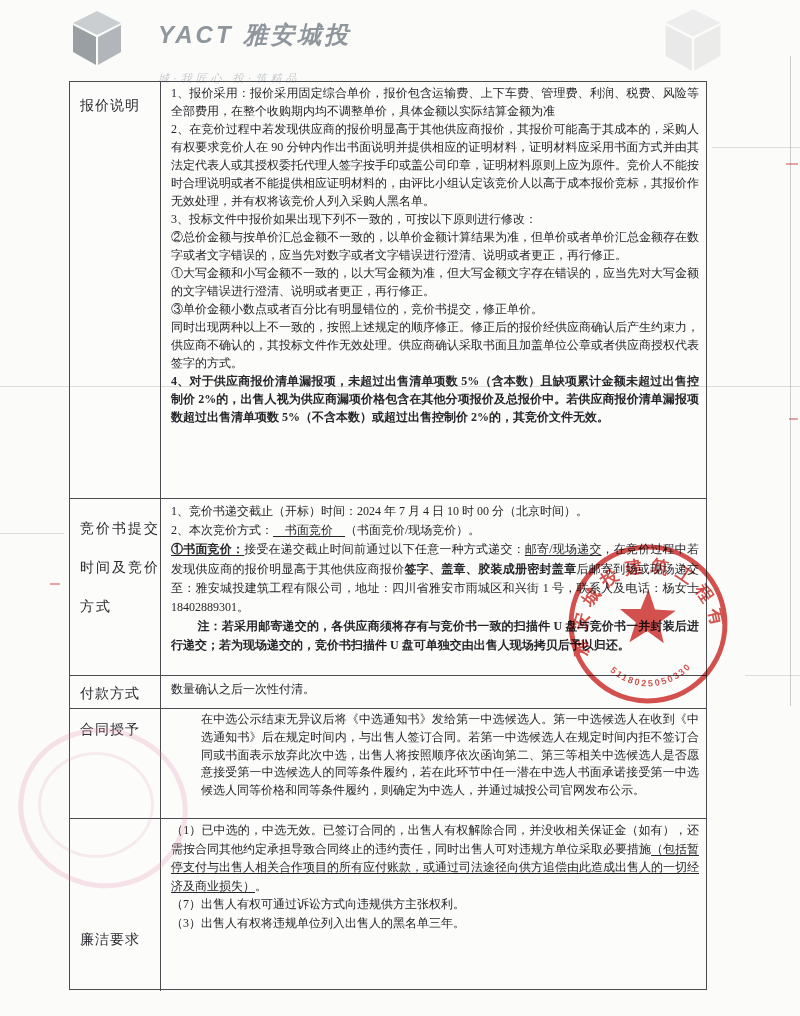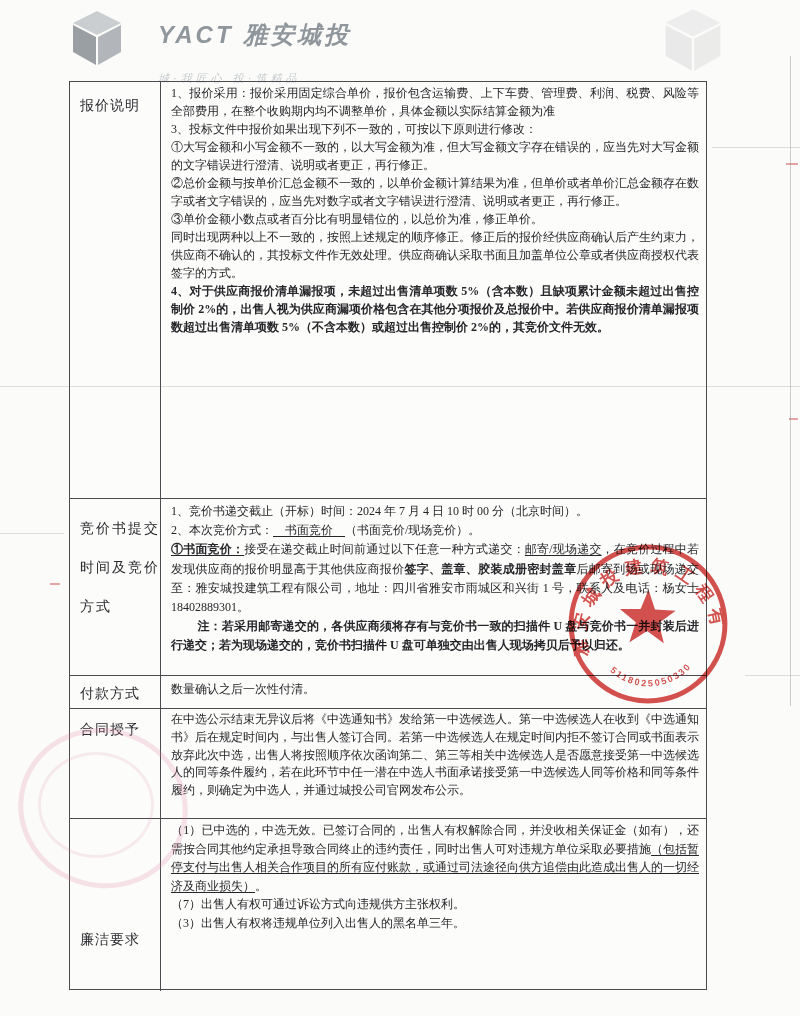--- a/index.html
+++ b/index.html
@@ -37,21 +37,21 @@
 
   
   .trow:nth-child(1){height:417px;}
   .trow:nth-child(1) .tlabel{padding-top:13px;line-height:22px;}
   .trow:nth-child(2){height:177px;}
   .trow:nth-child(2) .tlabel{padding-top:10px;line-height:39px;letter-spacing:2px;}
   .trow:nth-child(2) .tcontent{line-height:19.2px;padding-top:3px;}
   .trow:nth-child(3){height:33px;}
   .trow:nth-child(3) .tlabel{padding-top:9px;}
   .trow:nth-child(3) .tcontent{padding-top:4px;}
-  .trow:nth-child(4){height:110px;}
+  .trow:nth-child(4){height:110px;gap:30px;}
   .trow:nth-child(4) .tlabel{padding-top:12px;}
   .trow:nth-child(4) .tcontent{line-height:17.8px;}
   .trow:nth-child(5){height:172px;}
   .trow:nth-child(5) .tlabel{padding-top:112px;font-family:Liberation Mono, monospace;}
   .trow:nth-child(5) .tcontent{line-height:18.6px;}
 
   
   .seal{position:absolute;left:560px;top:538px;width:176px;height:172px;
         mix-blend-mode:multiply;opacity:.88;transform:rotate(-6deg);}
 
@@ -89,24 +89,25 @@
     <polygon points="25,1 49,13 25,25 1,13" fill="#9aa0a5"></polygon>
     <polygon points="1,15 24,27 24,55 1,42" fill="#7e8489"></polygon>
     <polygon points="49,15 26,27 26,55 49,42" fill="#8d9398"></polygon>
   </svg>
 
   <div class="info-table">
       <div class="trow">
         <div class="tlabel">报价说明</div>
         <div class="tcontent">
           <div class="para"><span class="">1、报价采用：报价采用固定综合单价，报价包含运输费、上下车费、管理费、利润、税费、风险等全部费用，在整个收购期内均不调整单价，具体金额以实际结算金额为准</span></div>
+          <div class="para"><span class="">2、在竞价过程中若发现供应商的报价明显高于其他供应商报价，其报价可能高于其成本的，采购人有权要求竞价人在 90 分钟内作出书面说明并提供相应的证明材料，证明材料应采用书面方式并由其法定代表人或其授权委托代理人签字按手印或盖公司印章，证明材料原则上应为原件。竞价人不能按时合理说明或者不能提供相应证明材料的，由评比小组认定该竞价人以高于成本报价竞标，其报价作无效处理，并有权将该竞价人列入采购人黑名单。</span></div>
           <div class="para"><span class="">3、投标文件中报价如果出现下列不一致的，可按以下原则进行修改：</span></div>
+          <div class="para"><span class="">②总价金额与按单价汇总金额不一致的，以单价金额计算结果为准，但单价或者单价汇总金额存在数字或者文字错误的，应当先对数字或者文字错误进行澄清、说明或者更正，再行修正。</span></div>
           <div class="para"><span class="">①大写金额和小写金额不一致的，以大写金额为准，但大写金额文字存在错误的，应当先对大写金额的文字错误进行澄清、说明或者更正，再行修正。</span></div>
-          <div class="para"><span class="">②总价金额与按单价汇总金额不一致的，以单价金额计算结果为准，但单价或者单价汇总金额存在数字或者文字错误的，应当先对数字或者文字错误进行澄清、说明或者更正，再行修正。</span></div>
-          <div class="para"><span class="">③单价金额小数点或者百分比有明显错位的，以总价为准，修正单价。</span></div>
+          <div class="para"><span class="">③单价金额小数点或者百分比有明显错位的，竞价书提交，修正单价。</span></div>
           <div class="para"><span class="">同时出现两种以上不一致的，按照上述规定的顺序修正。修正后的报价经供应商确认后产生约束力，供应商不确认的，其投标文件作无效处理。供应商确认采取书面且加盖单位公章或者供应商授权代表签字的方式。</span></div>
           <div class="para"><span class="seg-b ">4、对于供应商报价清单漏报项，未超过出售清单项数 5%（含本数）且缺项累计金额未超过出售控制价 2%的，出售人视为供应商漏项价格包含在其他分项报价及总报价中。若供应商报价清单漏报项数超过出售清单项数 5%（不含本数）或超过出售控制价 2%的，其竞价文件无效。</span></div>
         </div>
       </div>
       <div class="trow">
         <div class="tlabel">竞价书提交
 时间及竞价
 方式</div>
         <div class="tcontent">
           <div class="para"><span class="">1、竞价书递交截止（开标）时间：2024 年 7 月 4 日 10 时 00 分（北京时间）。</span></div>

